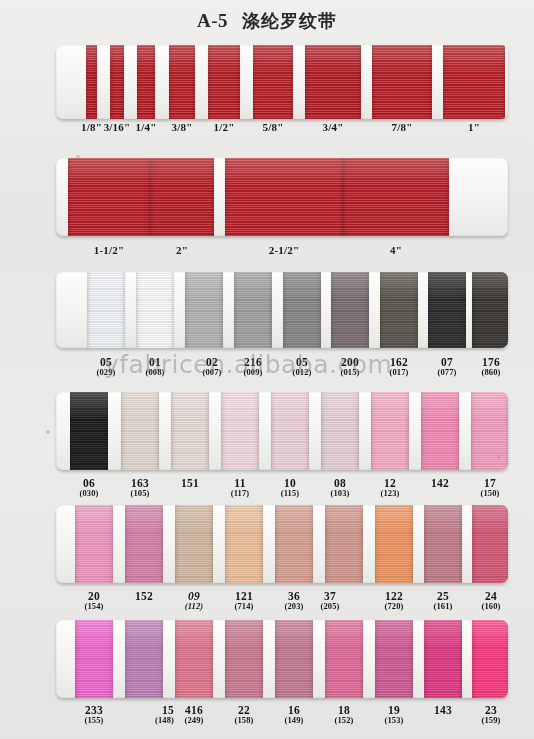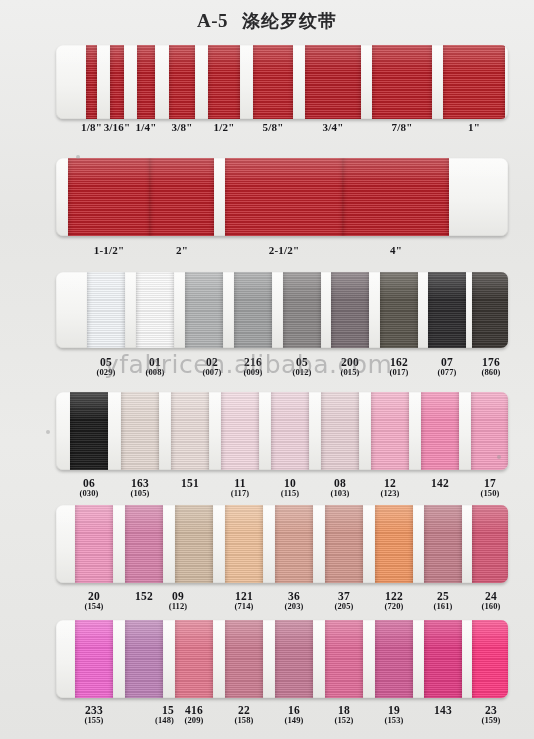--- a/index.html
+++ b/index.html
@@ -277,33 +277,33 @@
         <div class="gloss"></div>
       </div>
       <div class="labels" style="top: 590px;">
         <div class="lbl" style="left: 64px; width: 60px;">
           <span class="main">20</span>
           <span class="sub">(154)</span>
         </div>
         <div class="lbl" style="left: 114px; width: 60px;">
           <span class="main">152</span>
         </div>
-        <div class="lbl" style="left: 148px; width: 60px;">
+        <div class="lbl" style="left: 164px; width: 60px; font-style: italic;">
           <span class="main">09</span>
           <span class="sub">(112)</span>
         </div>
         <div class="lbl" style="left: 214px; width: 60px;">
           <span class="main">121</span>
           <span class="sub">(714)</span>
         </div>
         <div class="lbl" style="left: 264px; width: 60px;">
           <span class="main">36</span>
           <span class="sub">(203)</span>
         </div>
-        <div class="lbl" style="left: 314px; width: 60px;">
+        <div class="lbl" style="left: 300px; width: 60px;">
           <span class="main">37</span>
           <span class="sub">(205)</span>
         </div>
         <div class="lbl" style="left: 364px; width: 60px;">
           <span class="main">122</span>
           <span class="sub">(720)</span>
         </div>
         <div class="lbl" style="left: 413px; width: 60px;">
           <span class="main">25</span>
           <span class="sub">(161)</span>
@@ -331,21 +331,21 @@
         <div class="lbl" style="left: 64px; width: 60px;">
           <span class="main">233</span>
           <span class="sub">(155)</span>
         </div>
         <div class="lbl" style="left: 114px; width: 60px; text-align: right;">
           <span class="main">15</span>
           <span class="sub">(148)</span>
         </div>
         <div class="lbl" style="left: 164px; width: 60px;">
           <span class="main">416</span>
-          <span class="sub">(209)</span>
+          <span class="sub">(249)</span>
         </div>
         <div class="lbl" style="left: 214px; width: 60px;">
           <span class="main">22</span>
           <span class="sub">(158)</span>
         </div>
         <div class="lbl" style="left: 264px; width: 60px;">
           <span class="main">16</span>
           <span class="sub">(149)</span>
         </div>
         <div class="lbl" style="left: 314px; width: 60px;">

